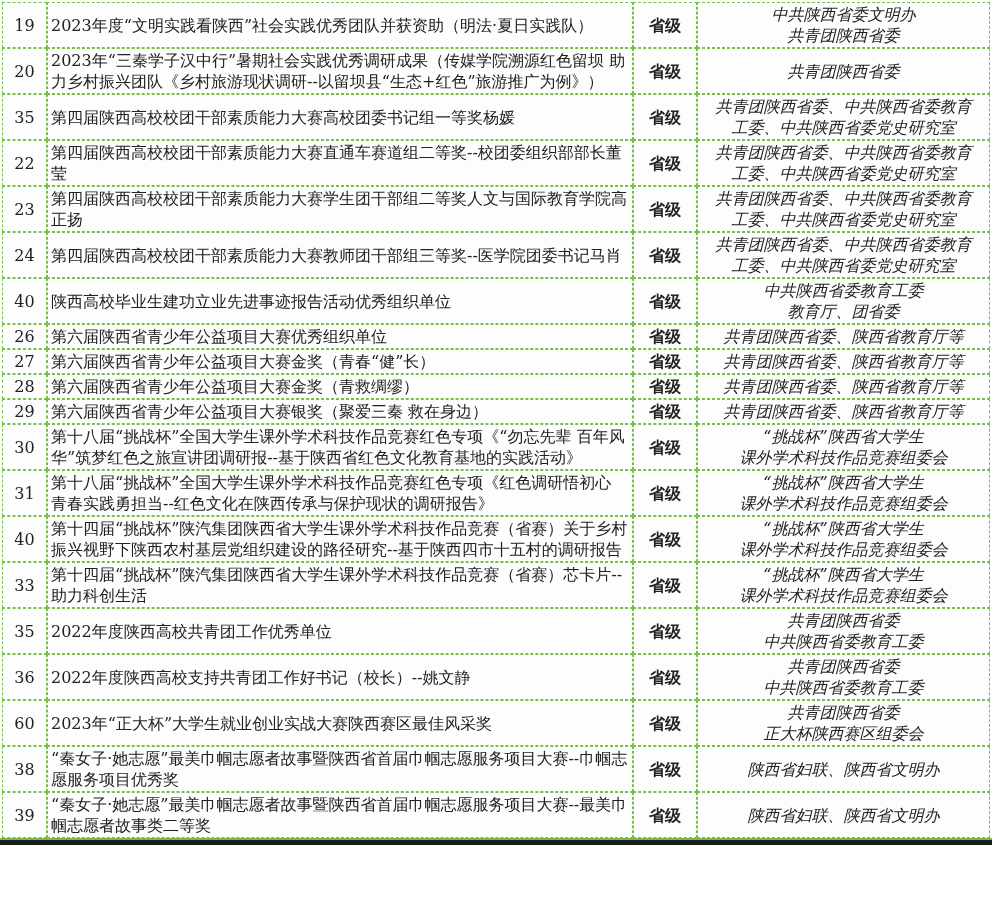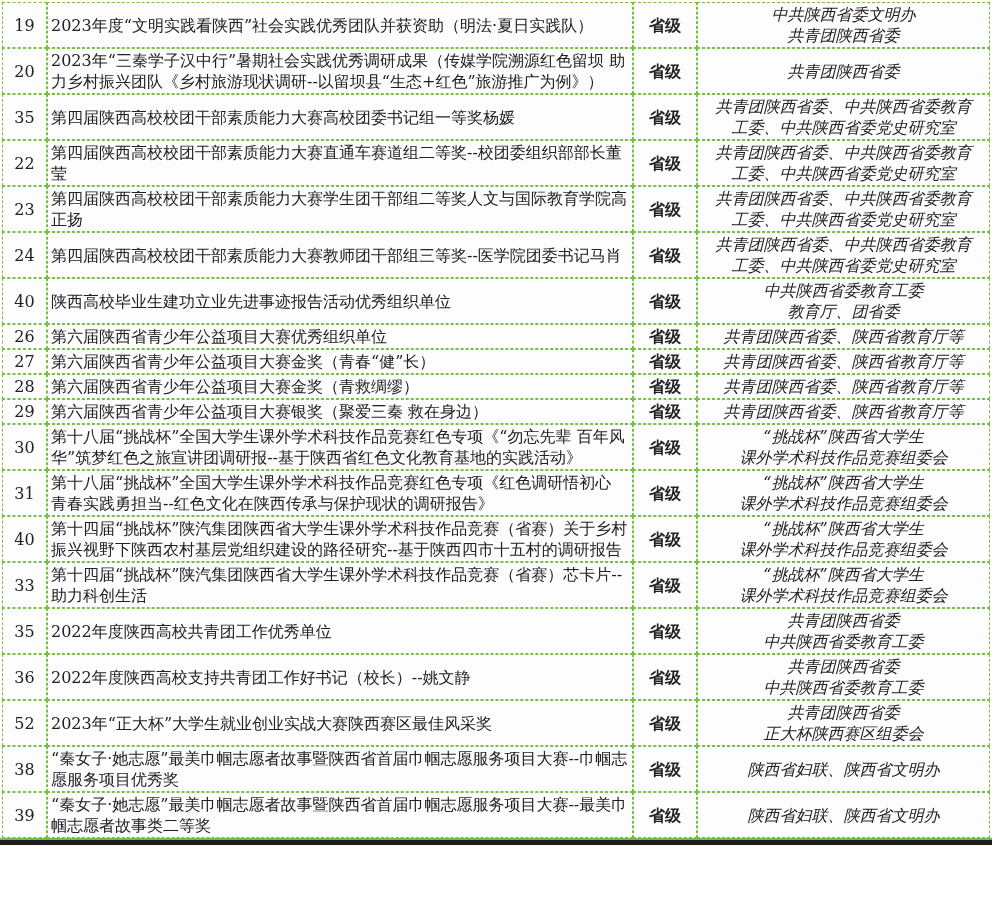--- a/index.html
+++ b/index.html
@@ -202,21 +202,21 @@
 
     <tr>
       <td class="c-num">36</td>
       <td class="c-name">2022年度陕西高校支持共青团工作好书记（校长）--姚文静</td>
       <td class="c-level">省级</td>
       <td class="c-org">共青团陕西省委
 中共陕西省委教育工委</td>
     </tr>
 
     <tr>
-      <td class="c-num">52</td>
+      <td class="c-num">60</td>
       <td class="c-name">2023年“正大杯”大学生就业创业实战大赛陕西赛区最佳风采奖</td>
       <td class="c-level">省级</td>
       <td class="c-org">共青团陕西省委
 正大杯陕西赛区组委会</td>
     </tr>
 
     <tr>
       <td class="c-num">38</td>
       <td class="c-name">“秦女子·她志愿”最美巾帼志愿者故事暨陕西省首届巾帼志愿服务项目大赛--巾帼志愿服务项目优秀奖</td>
       <td class="c-level">省级</td>

